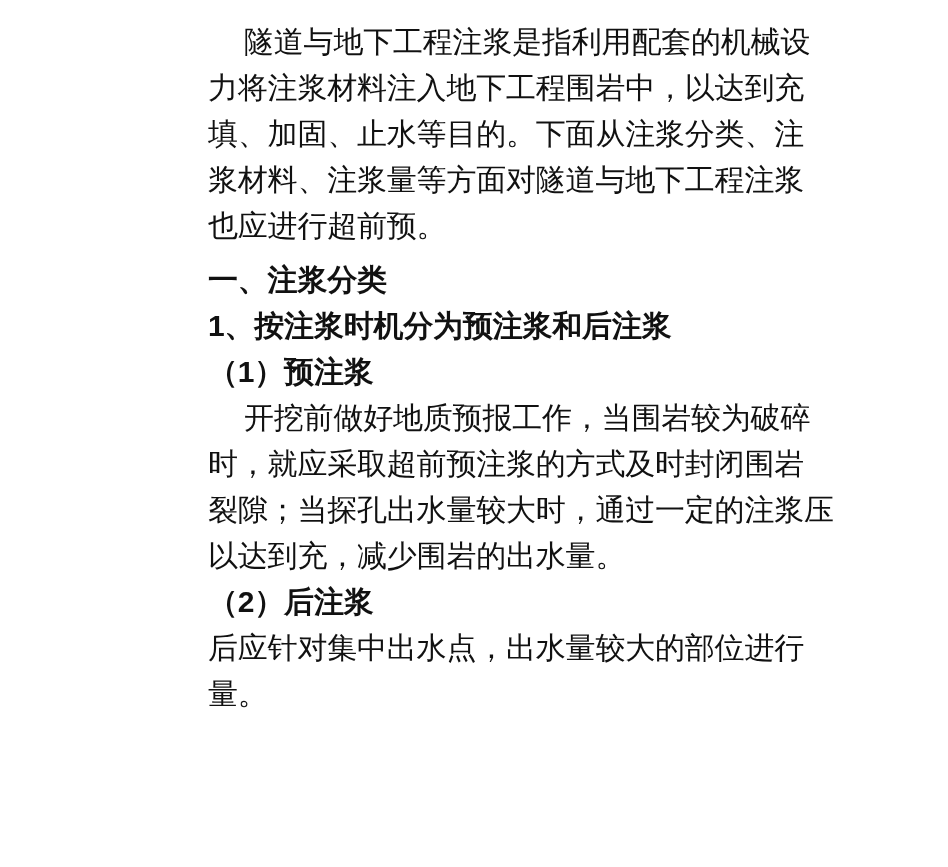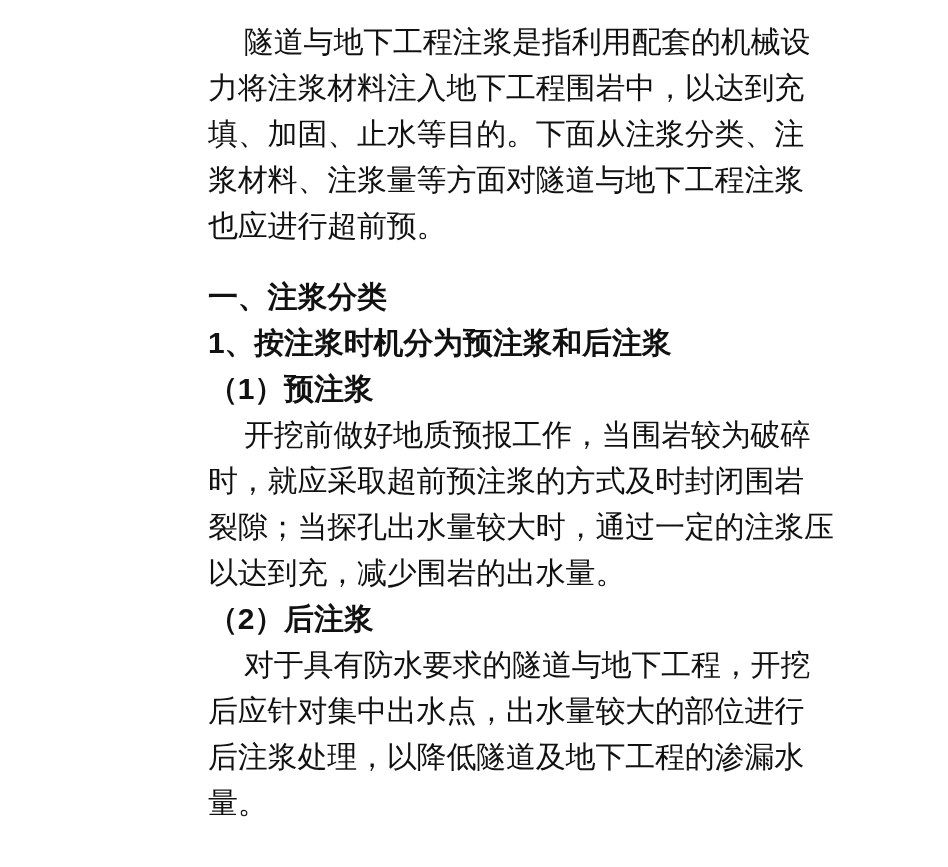--- a/index.html
+++ b/index.html
@@ -26,21 +26,21 @@
     white-space: nowrap;
   }
   .indent {
     text-indent: 36px;
   }
   .heading {
     font-weight: 700;
     white-space: nowrap;
   }
   .section-gap {
-    margin-top: 25px;
+    margin-top: 8px;
   }
 </style>
 </head>
 <body style="background: rgb(255, 255, 255); color: rgb(17, 17, 17);">
 
 <div class="article">
 
   <div>
     <div class="text-line indent">隧道与地下工程注浆是指利用配套的机械设</div>
     <div class="text-line">力将注浆材料注入地下工程围岩中，以达到充</div>
@@ -58,19 +58,17 @@
   <div>
     <div class="text-line indent">开挖前做好地质预报工作，当围岩较为破碎</div>
     <div class="text-line">时，就应采取超前预注浆的方式及时封闭围岩</div>
     <div class="text-line">裂隙；当探孔出水量较大时，通过一定的注浆压</div>
     <div class="text-line">以达到充，减少围岩的出水量。</div>
   </div>
 
   <div class="heading">（2）后注浆</div>
 
   <div>
-    <div class="text-line indent">对于具有防水要求的隧道与地下工程，开挖</div>
     <div class="text-line">后应针对集中出水点，出水量较大的部位进行</div>
-    <div class="text-line">后注浆处理，以降低隧道及地下工程的渗漏水</div>
     <div class="text-line">量。</div>
   </div>
 
 </div>
 
 </body></html>

